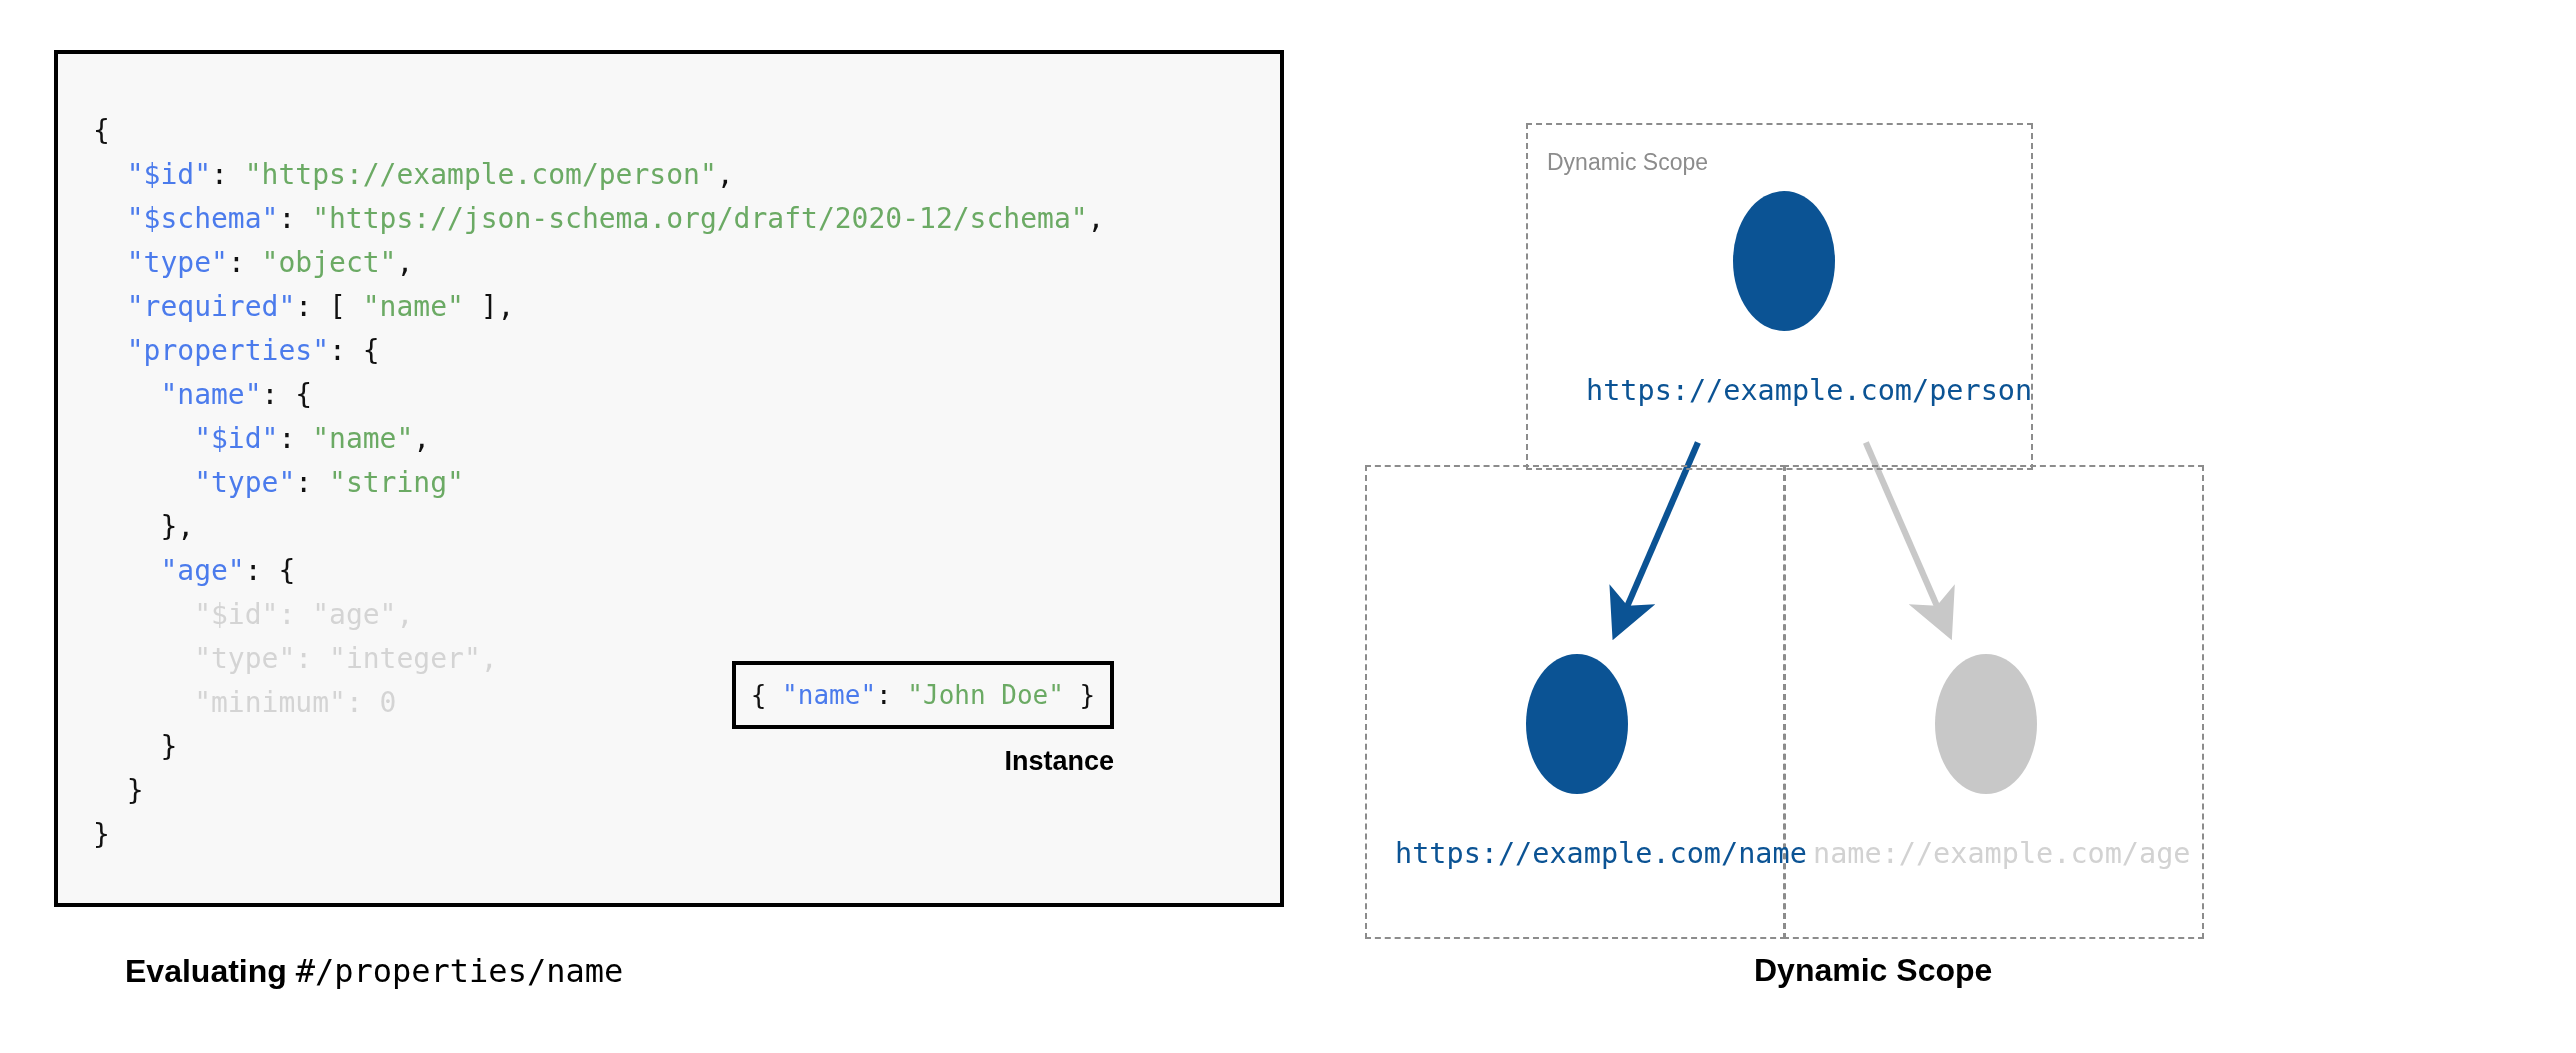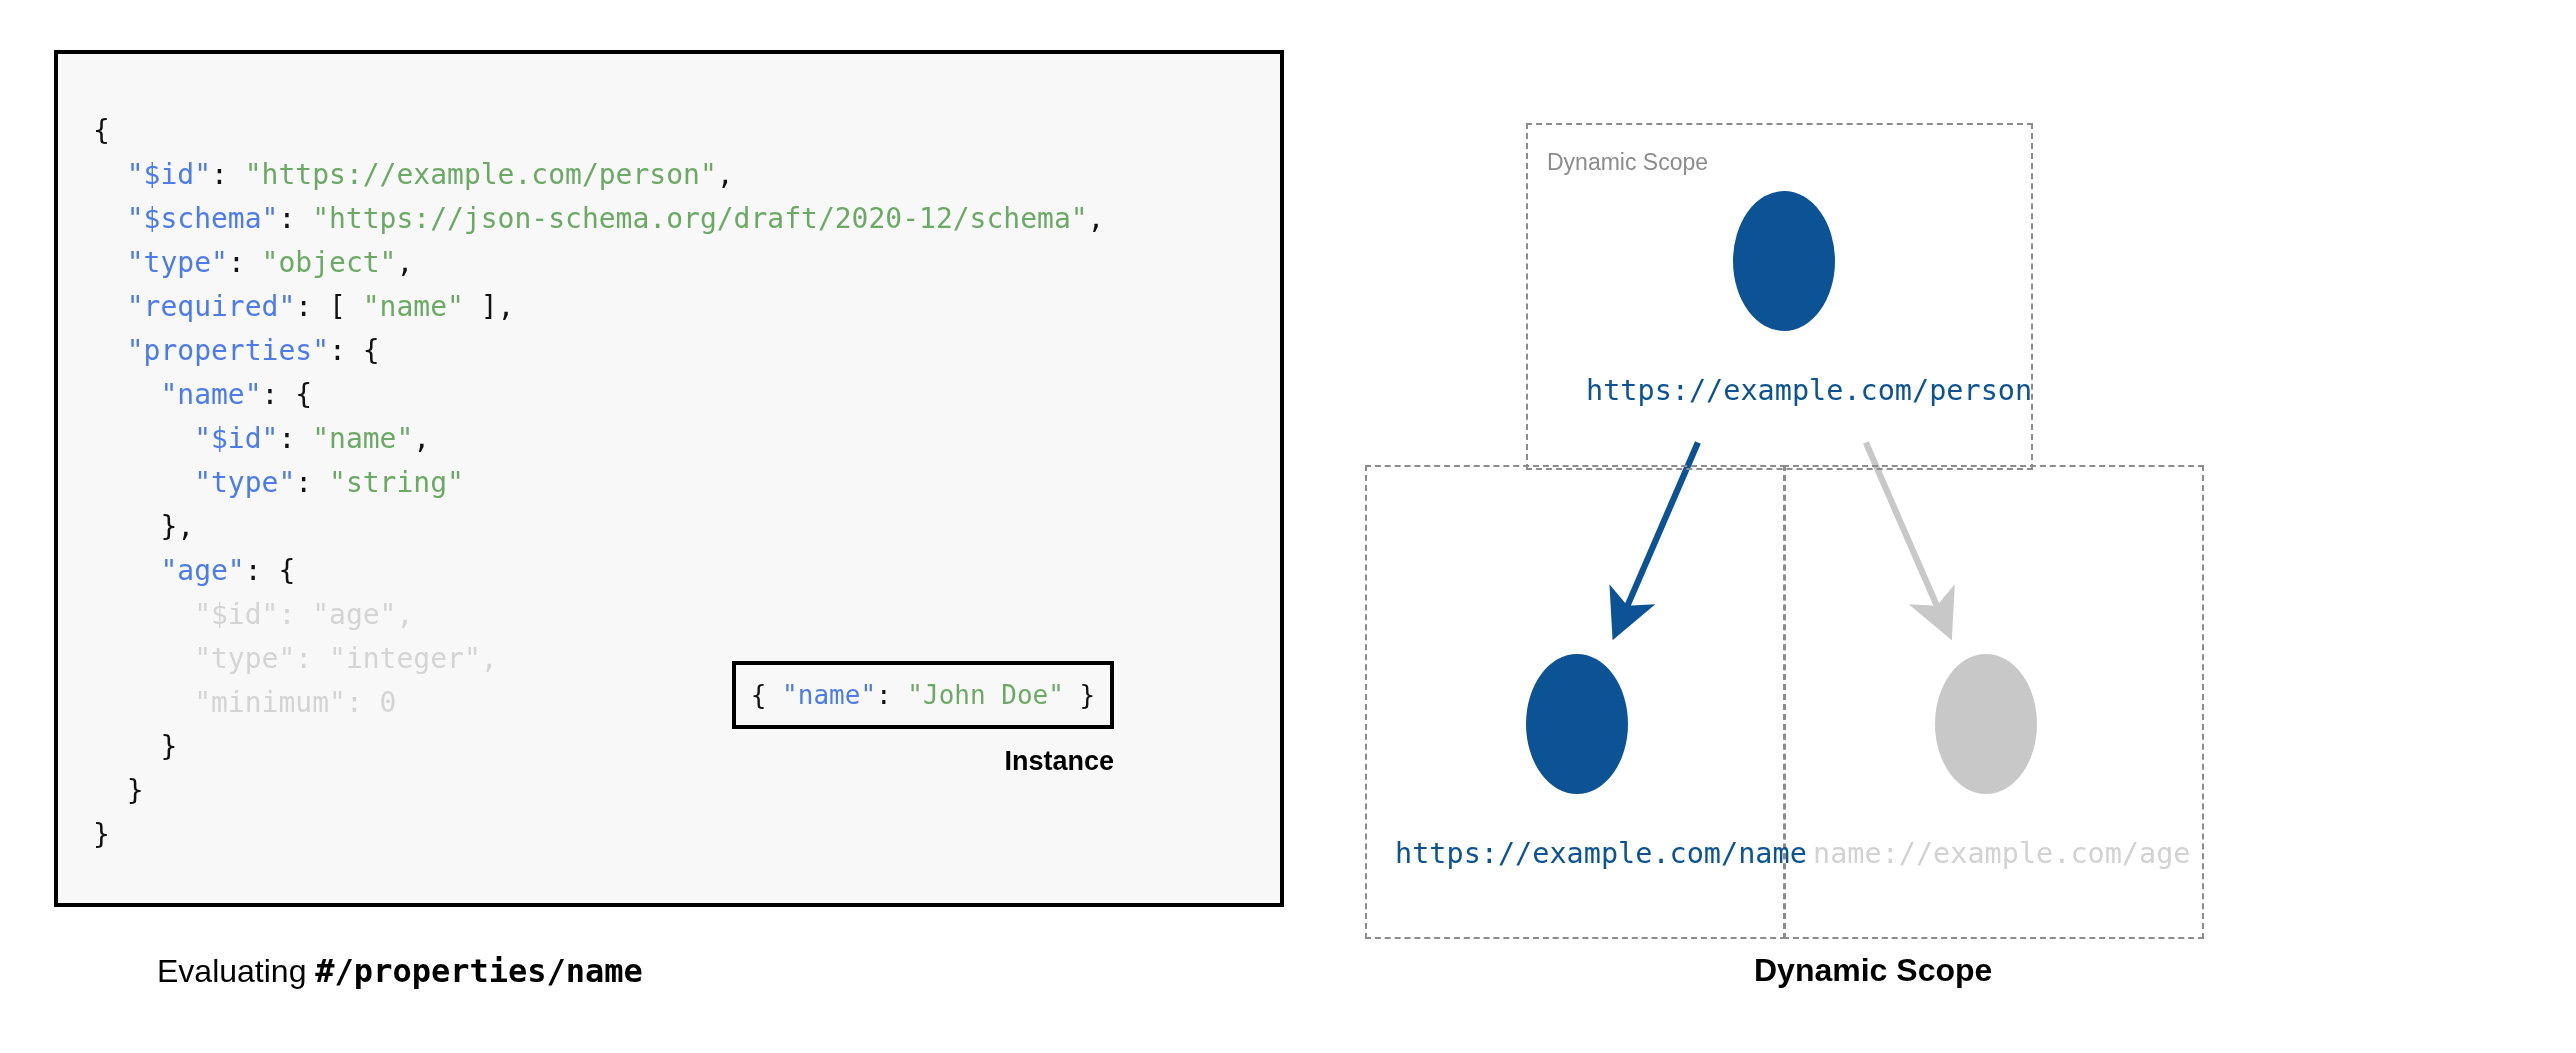--- a/index.html
+++ b/index.html
@@ -48,22 +48,22 @@
     width:382px; text-align:right;
     font-size:27px; font-weight:bold; color:#000000;
     font-family:"Liberation Sans", sans-serif;
   }
 
   
   #left-caption{
     position:absolute; left:125px; top:952px;
     font-size:32px; color:#000000; white-space:nowrap;
   }
-  #left-caption .cap-bold{font-weight:normal;font-family:"Liberation Sans",sans-serif;margin-left:32px;}
-  #left-caption .cap-mono{font-family:"DejaVu Sans Mono","Liberation Mono",monospace;font-weight:bold;margin-top:27px;}
+  #left-caption .cap-bold{font-weight:bold;font-family:"Liberation Sans",sans-serif;}
+  #left-caption .cap-mono{font-family:"DejaVu Sans Mono","Liberation Mono",monospace;font-weight:normal;margin-top:27px;}
 
   
   #diagram{
     position:absolute; left:1355px; top:85px;
     width:1221px; height:854px;
   }
   #diagram-svg{position:absolute;left:0;top:0;}
 
   .scope-box{position:absolute;border:2.8px dashed #8C8C8C;box-sizing:border-box;}
   #scope-person{left:171px; top:38px;  width:507px; height:347px;}

